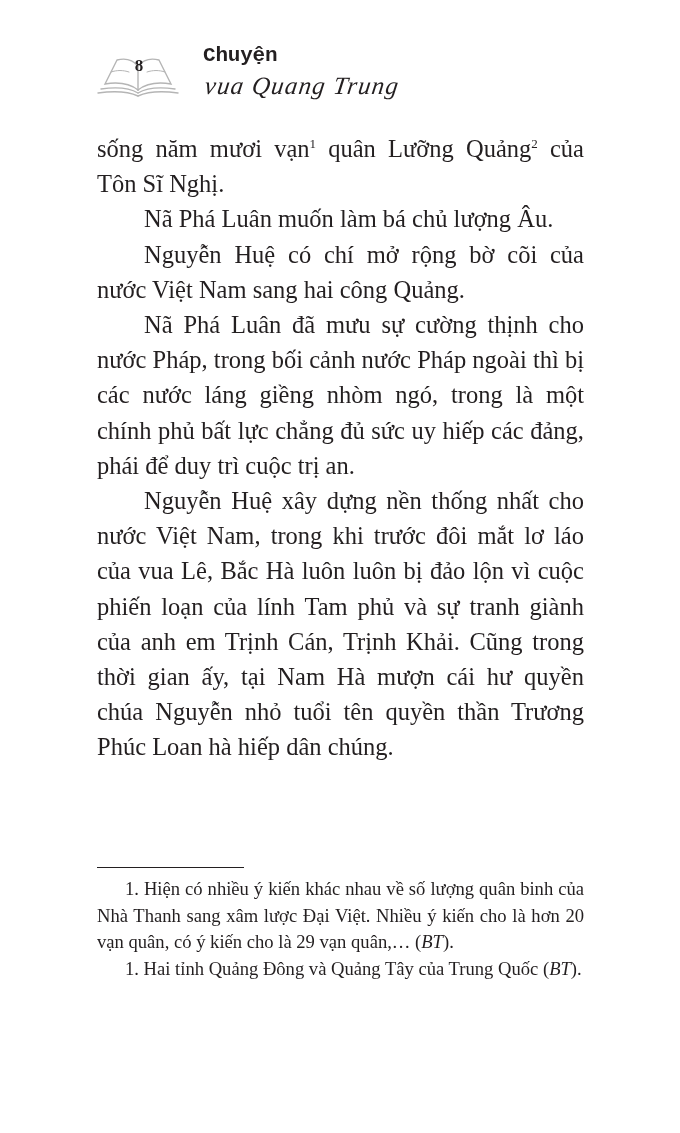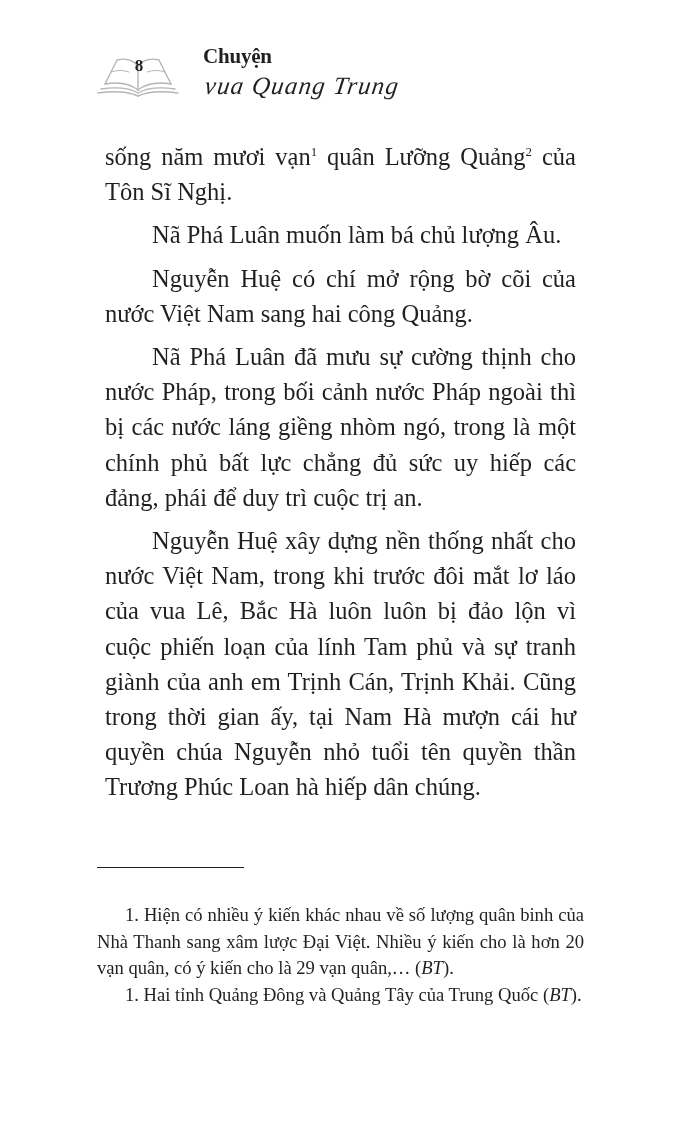--- a/index.html
+++ b/index.html
@@ -38,21 +38,21 @@
       text-align: center;
       font-family: "Liberation Serif", serif;
       font-weight: bold;
       font-size: 17px;
       color: #231f20;
     }
     .title-line1 {
       position: absolute;
       left: 108px;
       top: 4px;
-      font-family: Liberation Serif, serif;
+      font-family: Liberation Mono, monospace;
       font-weight: bold;
       font-size: 21px;
       color: #231f20;
       letter-spacing: -0.2px;
     }
     .title-line2 {
       position: absolute;
       left: 108px;
       top: 32px;
       font-family: "Liberation Serif", serif;
@@ -68,21 +68,21 @@
       left: 97px;
       top: 131px;
       width: 487px;
       font-family: "Liberation Serif", serif;
       font-size: 24.5px;
       line-height: 35.2px;
       text-align: justify;
       color: #231f20;
     }
     .body-text p {
-      margin: 8px;
+      margin: 0;
       text-indent: 47px;
     }
     .body-text p.no-indent {
       text-indent: 0;
     }
     sup.fn {
       font-size: 13px;
       line-height: 0;
       vertical-align: 9px;
     }
@@ -90,21 +90,21 @@
       position: absolute;
       left: 97px;
       top: 867px;
       width: 147px;
       height: 0;
       border-top: 1.6px solid #231f20;
     }
     .footnotes {
       position: absolute;
       left: 97px;
-      top: 902px;
+      top: 876px;
       width: 487px;
       font-family: "Liberation Serif", serif;
       font-size: 18.6px;
       line-height: 26.6px;
       text-align: justify;
       color: #231f20;
     }
     .footnotes p {
       margin: 0;
       text-indent: 28px;

